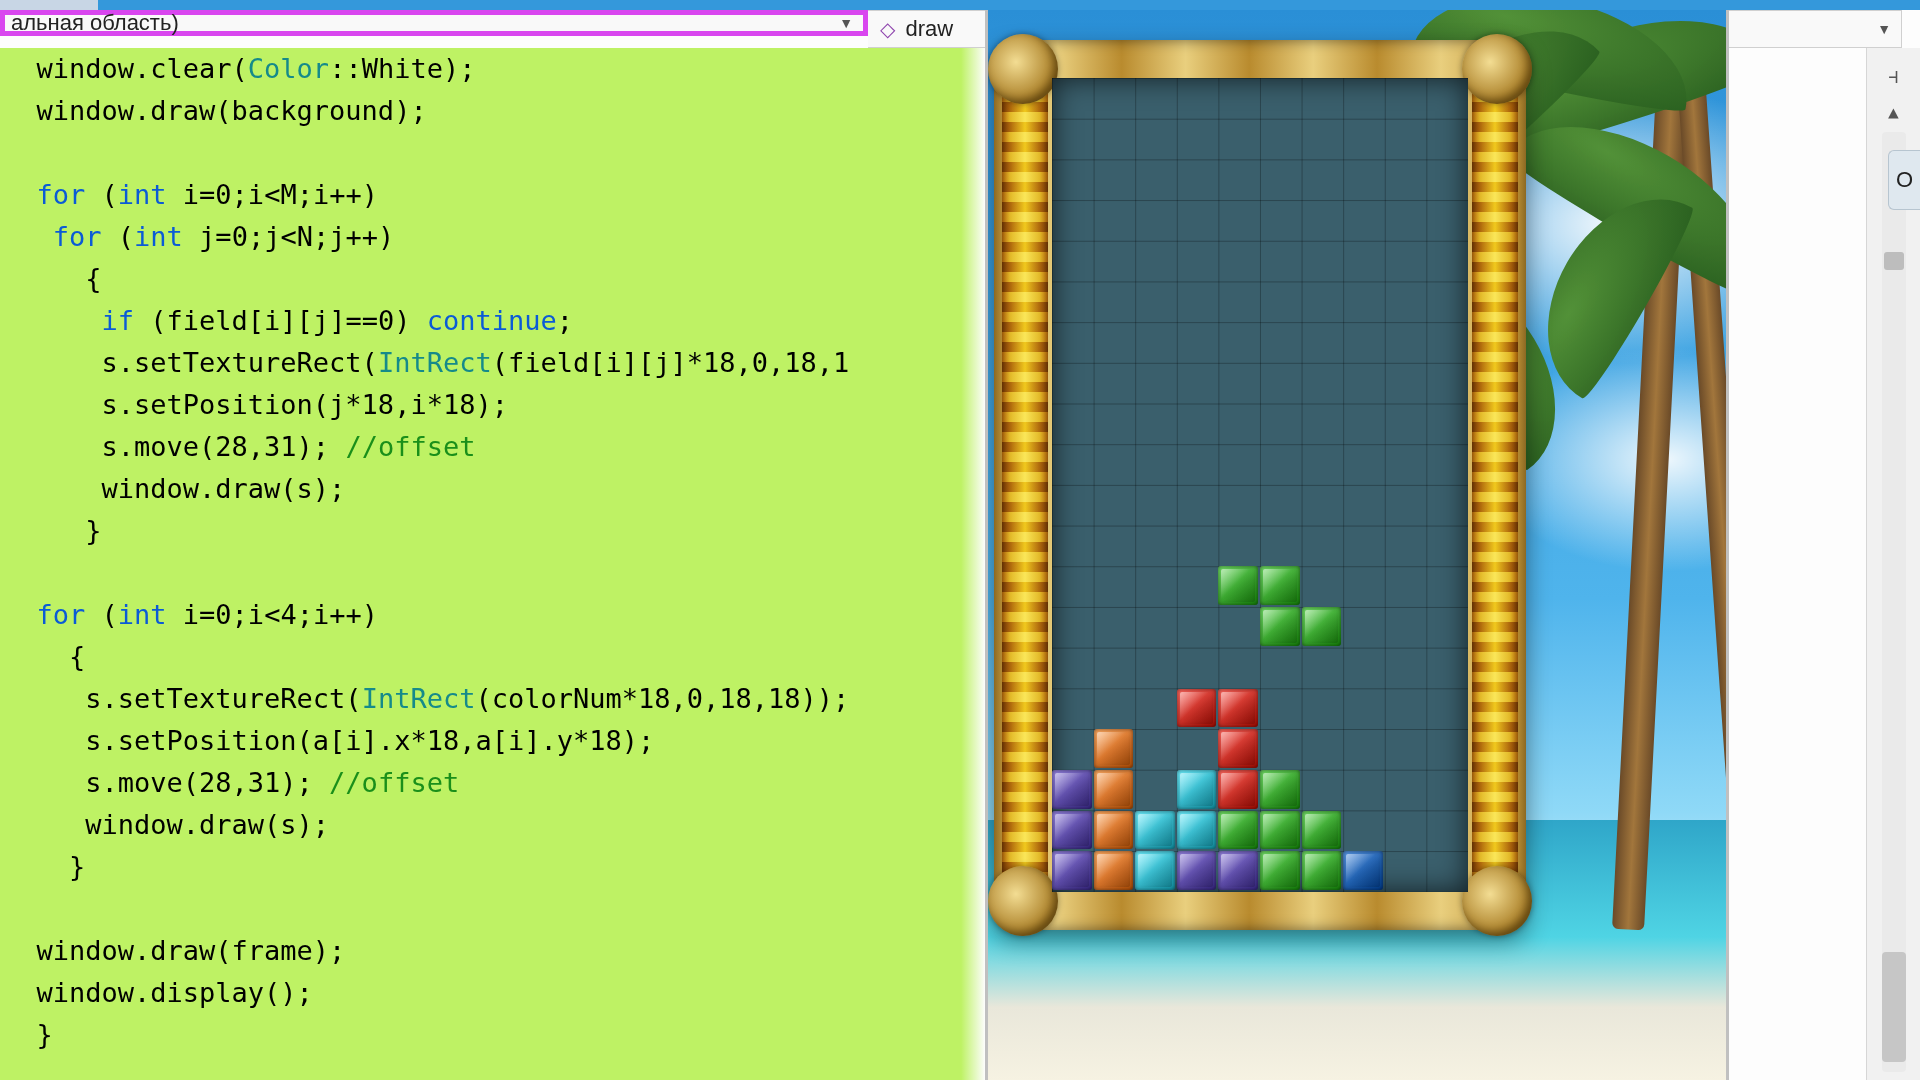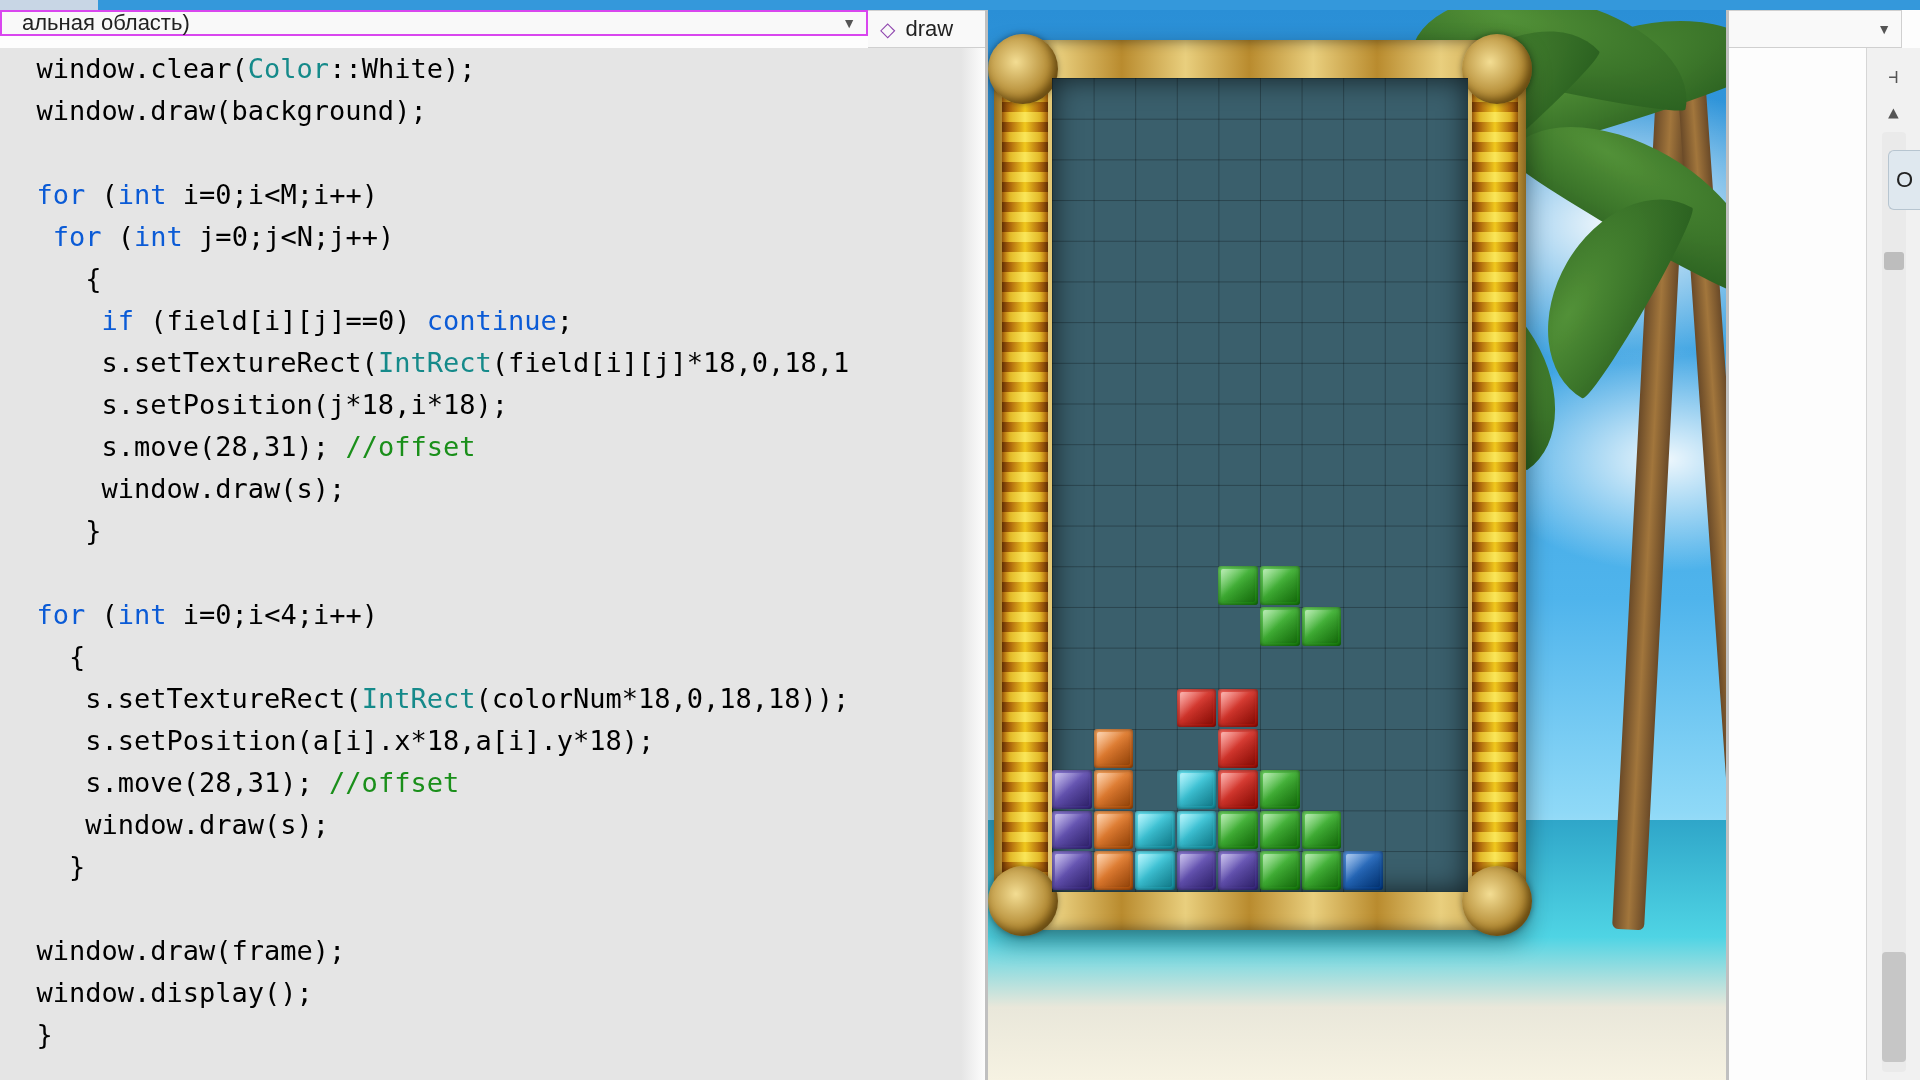--- a/index.html
+++ b/index.html
@@ -8,37 +8,37 @@
     font-family: Consolas, 'Courier New', monospace;
     background: #fdfdfd;
     overflow: hidden;
     position: relative;
   }
   
   .top-accent { position:absolute; left:0; top:0; width:98px; height:10px; background:#c8d6e5; }
   .top-accent2{ position:absolute; left:98px; top:0; width:1822px; height:10px; background:#3498db; }
   .scope-bar {
     position:absolute; left:0; top:10px; height:26px; width:868px;
-    background:#f9f9f9; border:2px solid #d946ef; display:flex; align-items:center;
+    background:#f9f9f9; border:5px solid #d946ef; display:flex; align-items:center;
     font-family: "Segoe UI", sans-serif; font-size:22px; color:#222;
-    padding-left:20px;
+    padding-left:6px;
   }
   .scope-bar .arrow { margin-left:auto; margin-right:10px; color:#555; font-size:14px; }
   .symbol-bar {
     position:absolute; left:868px; top:10px; height:38px; width:1034px;
     background:#f9f9f9; border:1px solid #d0d0d0; border-left:none;
     display:flex; align-items:center; padding-left:12px;
     font-family:"Segoe UI",sans-serif; font-size:22px; color:#222;
   }
   .symbol-bar .cube { color:#8e44ad; margin-right:10px; font-size:20px; }
   .symbol-bar .arrow { margin-left:auto; margin-right:10px; color:#555; font-size:14px; }
   
   .code-pane {
     position:absolute; left:0; top:48px; width:985px; height:1032px;
-    background:#e5e5e5; padding-left:4px;
+    background:#bef264; padding-left:4px;
   }
   pre.code {
     font-size:27px; line-height:42px; white-space:pre; color:#000;
   }
   .kw { color:#0b5bd6; }
   .ty { color:#158a8a; }
   .cm { color:#1a8f1a; }
   
   .code-fade {
     position:absolute; right:0; top:0; width:24px; height:100%;

